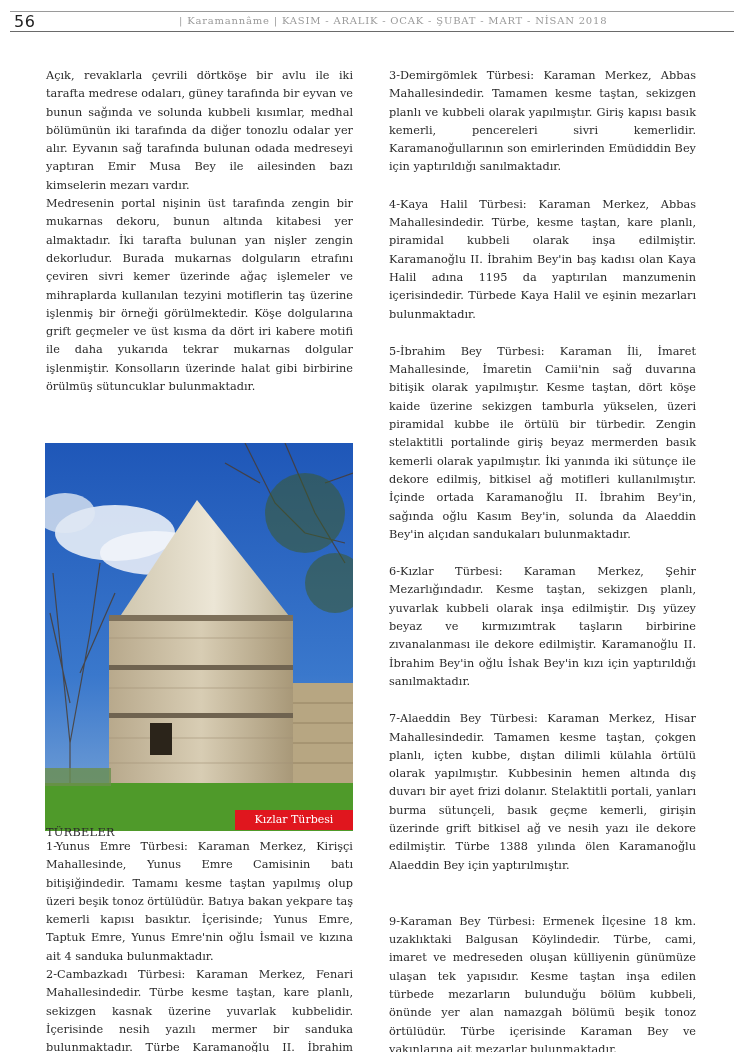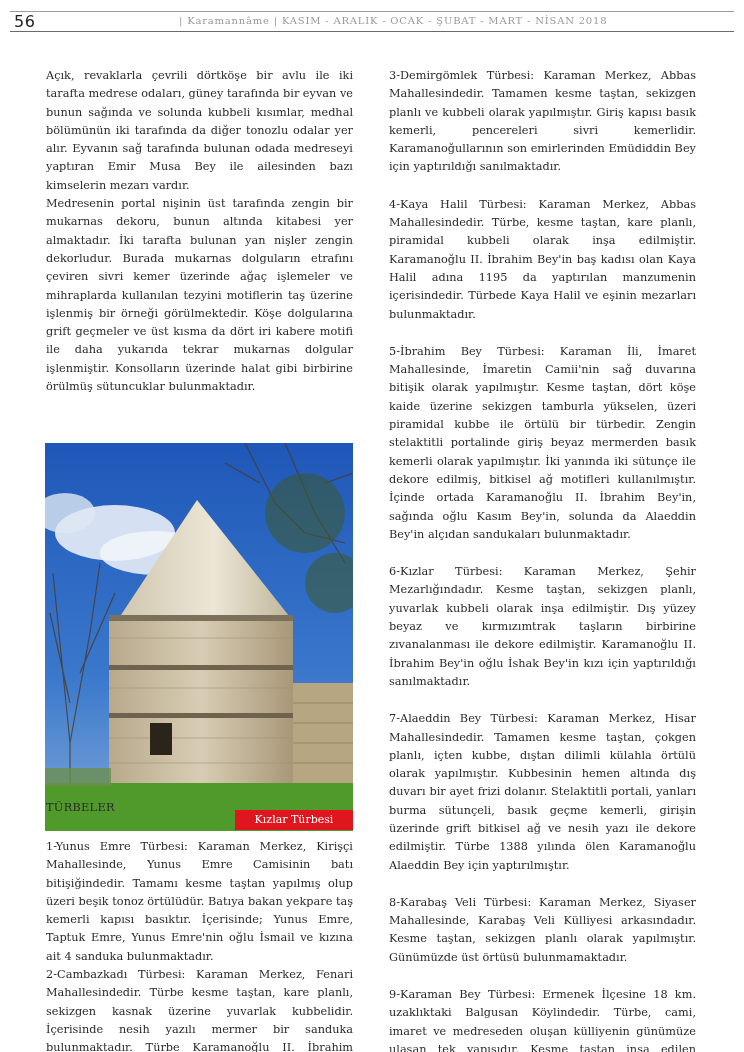--- a/index.html
+++ b/index.html
@@ -8,21 +8,21 @@
   .hdr-line-bot { position:absolute; left:10px; right:10px; top:31px; height:1px; background:#6a6a6a; }
   .page-num { position:absolute; left:14px; top:12px; font-family:"DejaVu Sans", sans-serif; font-size:16px; color:#222; letter-spacing:0.5px;text-align:center; }
   .running { position:absolute; left:179px; top:15px; font-family:"DejaVu Serif", serif; font-size:10px; color:#9a9a9a; letter-spacing:0.8px; white-space:nowrap; }
   .col { position:absolute; font-size:11.3px; line-height:18.3px; text-align:justify; }
   .col-left { left:46px; width:307px; }
   .col-right { left:389px; width:307px; top:67px; }
   .col p { margin:0; }
   .gap { height:19px; }
   .photo { position:absolute; left:45px; top:395px; width:308px; height:388px; overflow:hidden;margin-top:48px; }
   .caption { position:absolute; right:0; bottom:1px; width:118px; height:20px; background:#e0161e; color:#fff; font-family:"DejaVu Serif", serif; font-size:11px; line-height:20px; text-align:center; }
-  .section-title { position:absolute; left:46px; top:801px; font-size:11.3px; letter-spacing:0.3px; }
+  .section-title { position:absolute; left:46px; top:826px; font-size:11.3px; letter-spacing:0.3px; }
   .left-top { top:67px; }
   .left-bottom { top:838px; }
 </style>
 </head>
 <body>
 
 <div>
   <div class="hdr-line-top"></div>
   <div class="page-num">56</div>
   <div class="running">| Karamannâme |   KASIM - ARALIK - OCAK - ŞUBAT - MART - NİSAN  2018</div>
@@ -100,17 +100,16 @@
     <p>3-Demirgömlek Türbesi: Karaman Merkez, Abbas Mahallesindedir. Tamamen kesme taştan, sekizgen planlı ve kubbeli olarak yapılmıştır. Giriş kapısı basık kemerli, pencereleri sivri kemerlidir. Karamanoğullarının son emirlerinden Emüdiddin Bey için yaptırıldığı sanılmaktadır.</p>
     <div class="gap"></div>
     <p>4-Kaya Halil Türbesi: Karaman Merkez, Abbas Mahallesindedir. Türbe, kesme taştan, kare planlı, piramidal kubbeli olarak inşa edilmiştir. Karamanoğlu II. İbrahim Bey'in baş kadısı olan Kaya Halil adına 1195 da yaptırılan manzumenin içerisindedir. Türbede Kaya Halil ve eşinin mezarları bulunmaktadır.</p>
     <div class="gap"></div>
     <p>5-İbrahim Bey Türbesi: Karaman İli, İmaret Mahallesinde, İmaretin Camii'nin sağ duvarına bitişik olarak yapılmıştır. Kesme taştan, dört köşe kaide üzerine sekizgen tamburla yükselen, üzeri piramidal kubbe ile örtülü bir türbedir. Zengin stelaktitli portalinde giriş beyaz mermerden basık kemerli olarak yapılmıştır. İki yanında iki sütunçe ile dekore edilmiş, bitkisel ağ motifleri kullanılmıştır. İçinde ortada Karamanoğlu II. İbrahim Bey'in, sağında oğlu Kasım Bey'in, solunda da Alaeddin Bey'in alçıdan sandukaları bulunmaktadır.</p>
     <div class="gap"></div>
     <p>6-Kızlar Türbesi: Karaman Merkez, Şehir Mezarlığındadır. Kesme taştan, sekizgen planlı, yuvarlak kubbeli olarak inşa edilmiştir. Dış yüzey beyaz ve kırmızımtrak taşların birbirine zıvanalanması ile dekore edilmiştir. Karamanoğlu II. İbrahim Bey'in oğlu İshak Bey'in kızı için yaptırıldığı sanılmaktadır.</p>
     <div class="gap"></div>
     <p>7-Alaeddin Bey Türbesi: Karaman Merkez, Hisar Mahallesindedir. Tamamen kesme taştan, çokgen planlı, içten kubbe, dıştan dilimli külahla örtülü olarak yapılmıştır. Kubbesinin hemen altında dış duvarı bir ayet frizi dolanır. Stelaktitli portali, yanları burma sütunçeli, basık geçme kemerli, girişin üzerinde grift bitkisel ağ ve nesih yazı ile dekore edilmiştir. Türbe 1388 yılında ölen Karamanoğlu Alaeddin Bey için yaptırılmıştır.</p>
     <div class="gap"></div>
-    <p>8-Karabaş Veli Türbesi: Karaman Merkez, Siyaser Mahallesinde, Karabaş Veli Külliyesi arkasındadır. Kesme taştan, sekizgen planlı olarak yapılmıştır. Günümüzde üst örtüsü bulunmamaktadır.</p>
     <div class="gap"></div>
     <p>9-Karaman Bey Türbesi: Ermenek İlçesine 18 km. uzaklıktaki Balgusan Köylindedir. Türbe, cami, imaret ve medreseden oluşan külliyenin günümüze ulaşan tek yapısıdır. Kesme taştan inşa edilen türbede mezarların bulunduğu bölüm kubbeli, önünde yer alan namazgah bölümü beşik tonoz örtülüdür. Türbe içerisinde Karaman Bey ve yakınlarına ait mezarlar bulunmaktadır.</p>
   </div>
 </div>
 
 </body></html>

